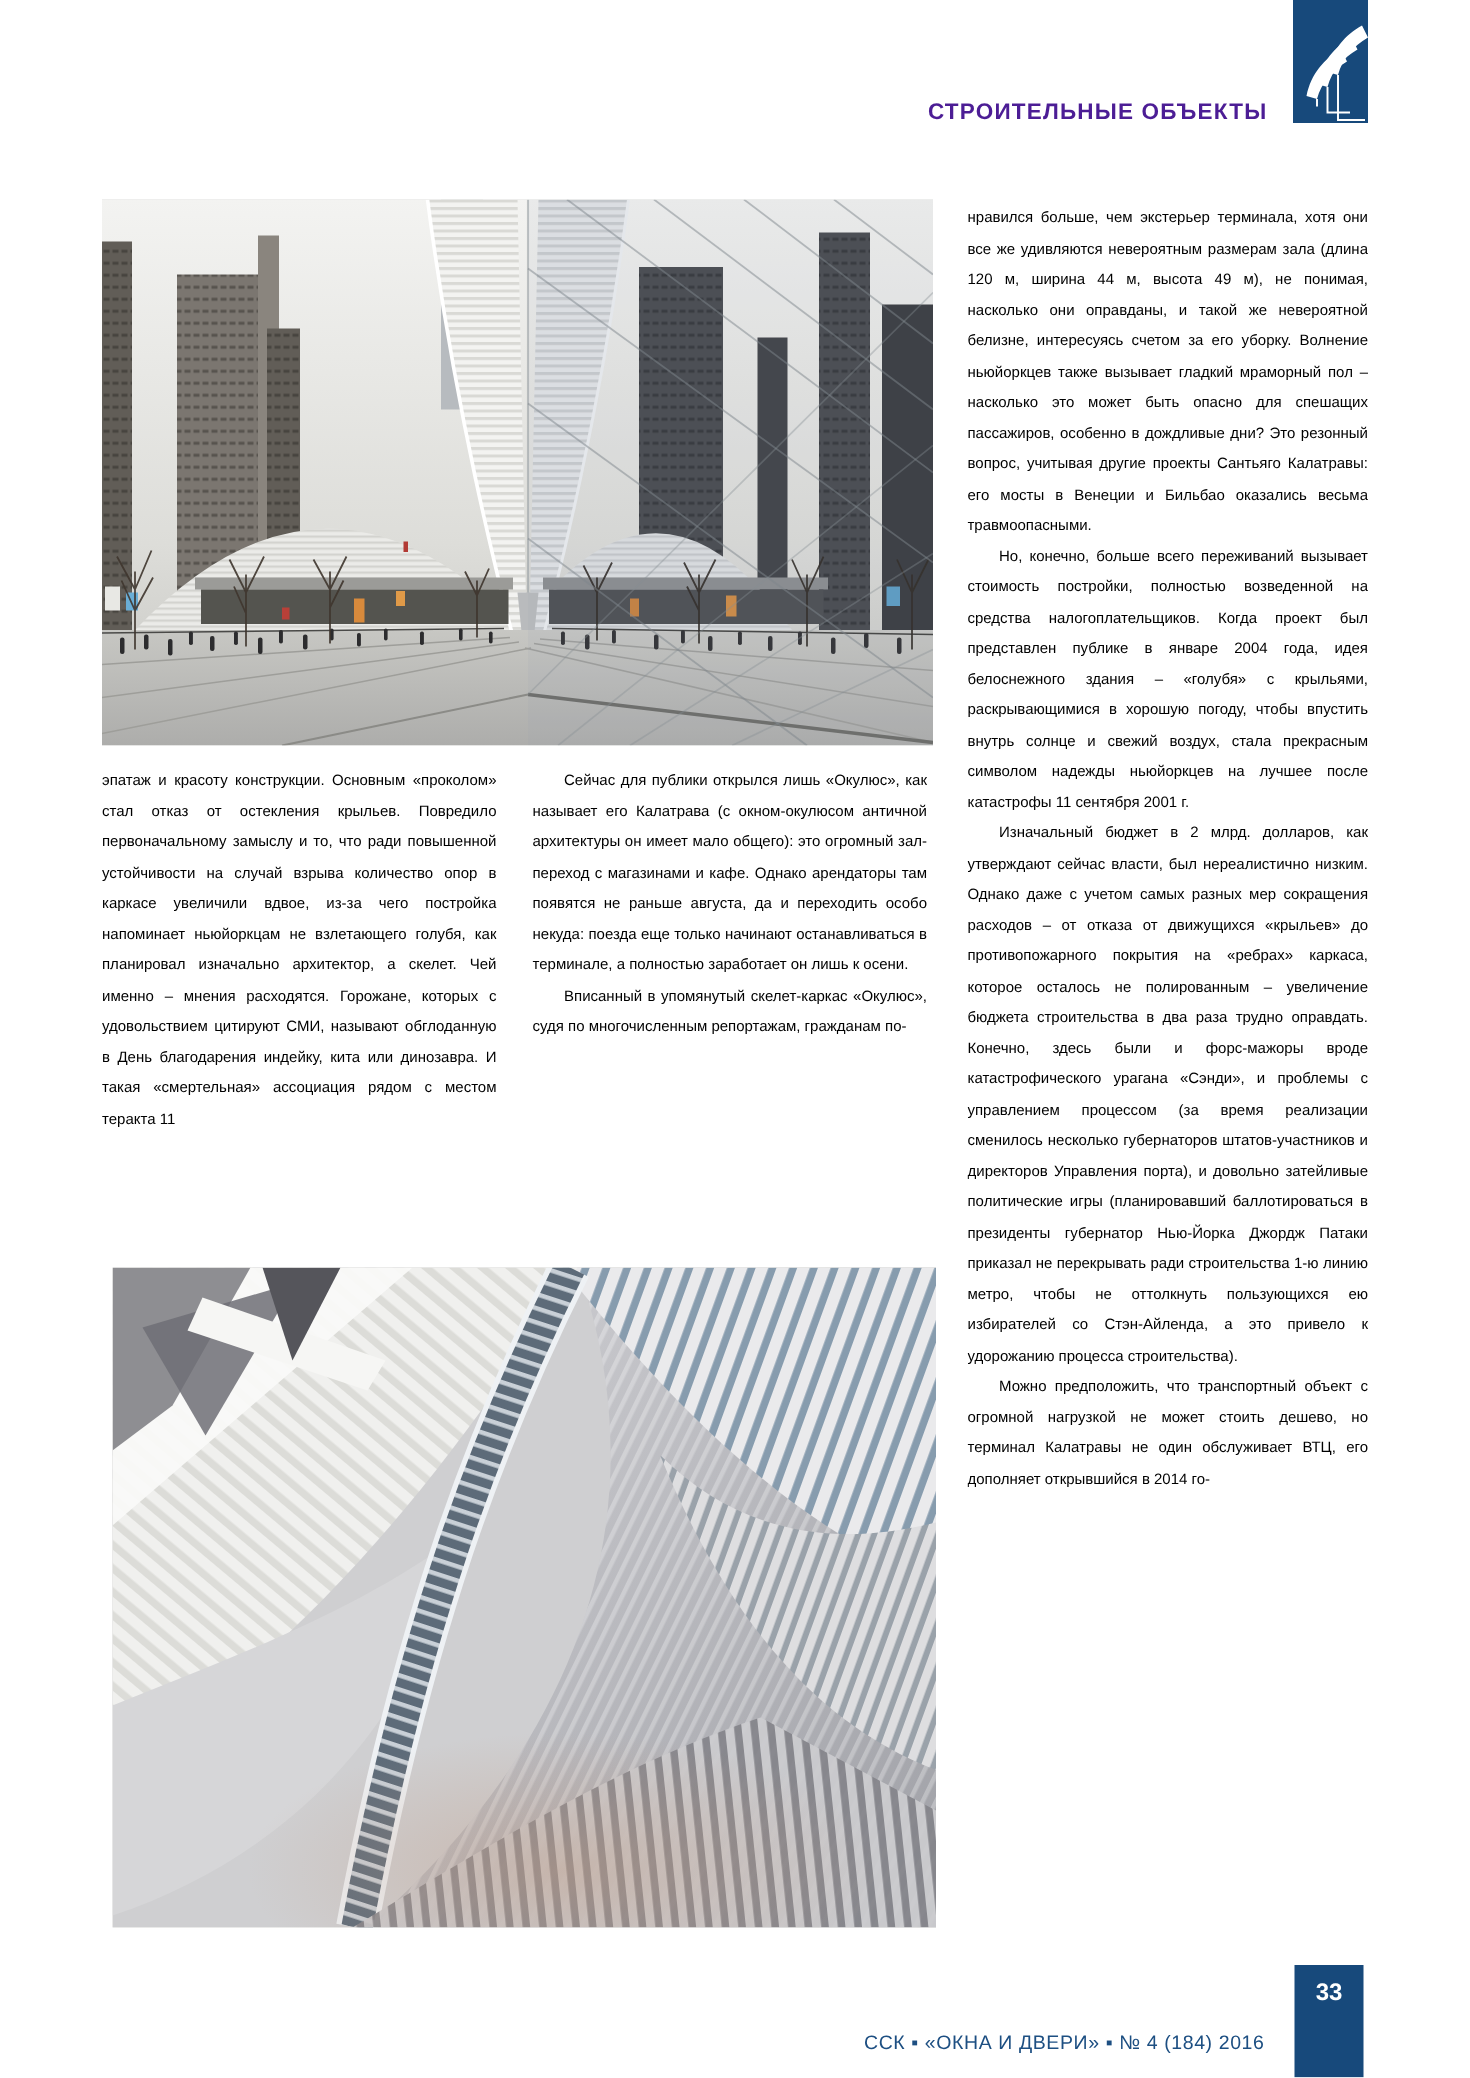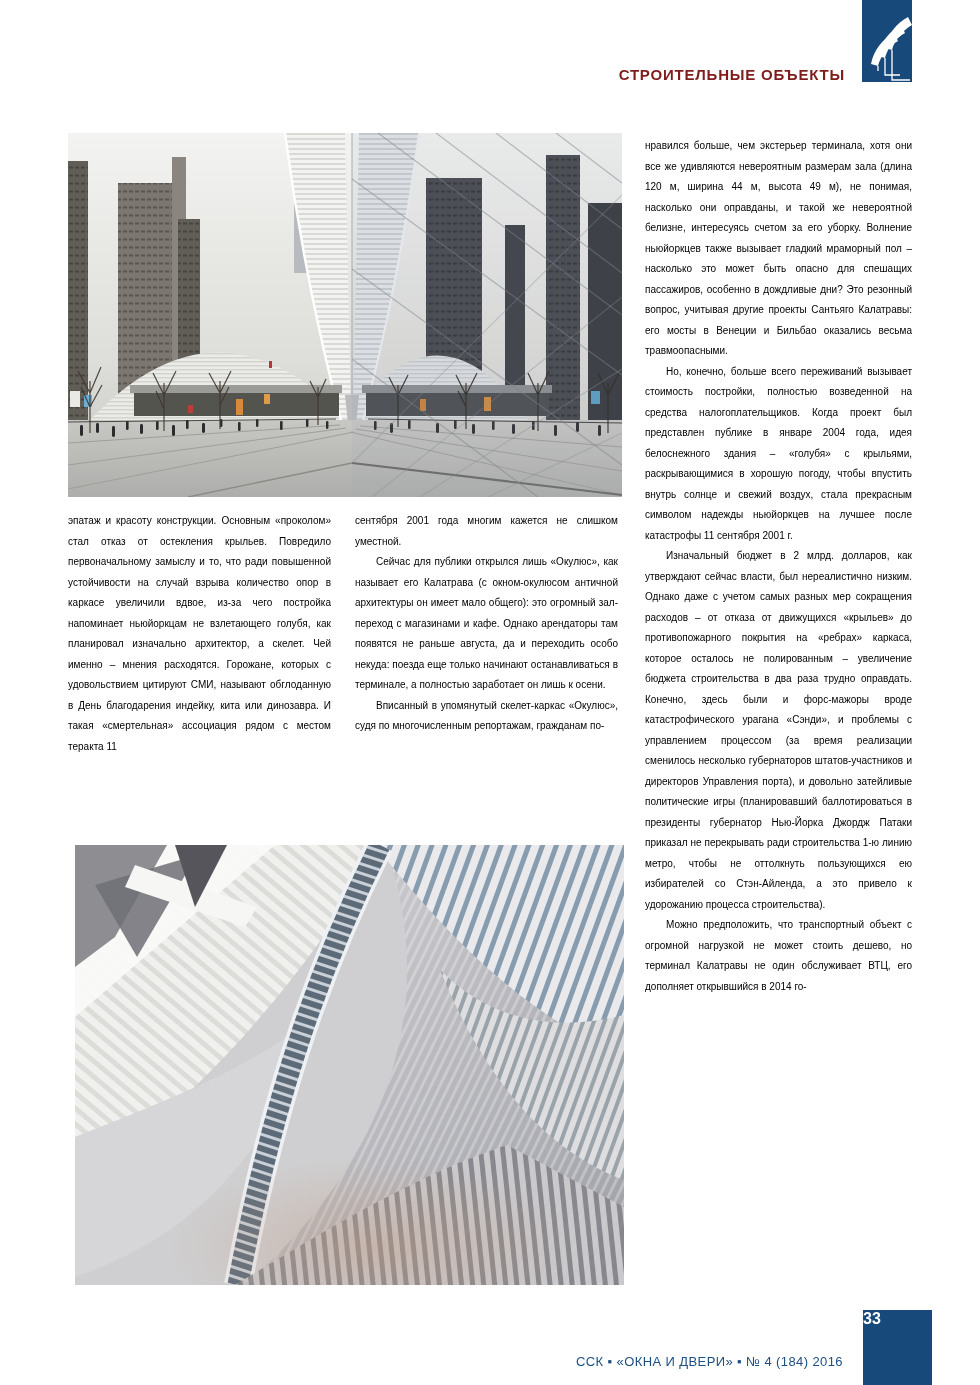--- a/index.html
+++ b/index.html
@@ -1,44 +1,44 @@
 <!DOCTYPE html>
 <html lang="ru"><head>
 <meta charset="utf-8">
 <style>
   html,body{margin:0;padding:0;background:#ffffff;}
   .page{position:relative;width:980px;height:1385px;background:#ffffff;
         font-family:"Liberation Sans","DejaVu Sans",sans-serif;overflow:hidden;}
 
   
   .section-title{position:absolute;top:66px;right:135px;font-size:15px;font-weight:bold;
-        letter-spacing:.8px;color:#7f1d1d;white-space:nowrap;}
+        letter-spacing:.8px;color:#4c1d95;white-space:nowrap;}
   .logo-box{position:absolute;left:862px;top:0;width:50px;height:82px;background:#17497b;}
 
   
   .photo{position:absolute;overflow:hidden;background:#dcdcda;}
   .photo svg{display:block;width:100%;height:100%;}
   .photo.top{left:68px;top:133px;width:554px;height:364px;}
   .photo.bottom{left:75px;top:845px;width:549px;height:440px;}
 
   
   .col{position:absolute;color:#000000;font-size:10px;line-height:20.5px;
        text-align:justify;overflow:hidden;}
   .col p{margin:0;}
   .col p.ind{text-indent:21px;}
   .col1{left:68px;top:511px;width:263px;height:332px;}
   .col2{left:355px;top:511px;width:263px;height:332px;}
   .col3{left:645px;top:136px;width:267px;height:1150px;}
 
   
   .footer-line{position:absolute;top:1318px;right:137px;font-size:13px;color:#1d4f82;
        letter-spacing:.4px;white-space:nowrap;margin-top:36px;}
-  .pagebox{position:absolute;left:863px;top:1310px;width:69px;height:75px;background:#17497b;
-       color:#ffffff;font-weight:bold;font-size:16px;
-       box-sizing:border-box;}
+  .pagebox{position:absolute;left:863px;top:1310px;width:46px;height:75px;background:#17497b;
+       color:#ffffff;font-weight:bold;font-size:16px;text-align:center;
+       padding-top:10px;box-sizing:border-box;}
 </style>
 </head>
 <body>
 
 <div class="page">
 
   <span class="section-title">СТРОИТЕЛЬНЫЕ ОБЪЕКТЫ</span>
   <div class="logo-box">
     <svg viewBox="0 0 50 82">
       <g fill="#ffffff">
@@ -209,21 +209,20 @@
           <path d="M352,364 L554,236"></path>
           <path d="M420,364 L554,300"></path>
       </g>
     </svg>
   </figure>
 
   <div class="col col1">
     <p>эпатаж и красоту конструкции. Основным «проколом» стал отказ от остекления крыльев. Повредило первоначальному замыслу и то, что ради повышенной устойчивости на случай взрыва количество опор в каркасе увеличили вдвое, из-за чего постройка напоминает ньюйоркцам не взлетающего голубя, как планировал изначально архитектор, а скелет. Чей именно – мнения расходятся. Горожане, которых с удовольствием цитируют СМИ, называют обглоданную в День благодарения индейку, кита или динозавра. И такая «смертельная» ассоциация рядом с местом теракта 11</p>
   </div>
   <div class="col col2">
-    <p>сентября 2001 года многим кажется не слишком уместной.</p>
     <p class="ind">Сейчас для публики открылся лишь «Окулюс», как называет его Калатрава (с окном-окулюсом античной архитектуры он имеет мало общего): это огромный зал-переход с магазинами и кафе. Однако арендаторы там появятся не раньше августа, да и переходить особо некуда: поезда еще только начинают останавливаться в терминале, а полностью заработает он лишь к осени.</p>
     <p class="ind">Вписанный в упомянутый скелет-каркас «Окулюс», судя по многочисленным репортажам, гражданам по-</p>
   </div>
   <div class="col col3">
     <p>нравился больше, чем экстерьер терминала, хотя они все же удивляются невероятным размерам зала (длина 120 м, ширина 44 м, высота 49 м), не понимая, насколько они оправданы, и такой же невероятной белизне, интересуясь счетом за его уборку. Волнение ньюйоркцев также вызывает гладкий мраморный пол – насколько это может быть опасно для спешащих пассажиров, особенно в дождливые дни? Это резонный вопрос, учитывая другие проекты Сантьяго Калатравы: его мосты в Венеции и Бильбао оказались весьма травмоопасными.</p>
     <p class="ind">Но, конечно, больше всего переживаний вызывает стоимость постройки, полностью возведенной на средства налогоплательщиков. Когда проект был представлен публике в январе 2004 года, идея белоснежного здания – «голубя» с крыльями, раскрывающимися в хорошую погоду, чтобы впустить внутрь солнце и свежий воздух, стала прекрасным символом надежды ньюйоркцев на лучшее после катастрофы 11 сентября 2001 г.</p>
     <p class="ind">Изначальный бюджет в 2 млрд. долларов, как утверждают сейчас власти, был нереалистично низким. Однако даже с учетом самых разных мер сокращения расходов – от отказа от движущихся «крыльев» до противопожарного покрытия на «ребрах» каркаса, которое осталось не полированным – увеличение бюджета строительства в два раза трудно оправдать. Конечно, здесь были и форс-мажоры вроде катастрофического урагана «Сэнди», и проблемы с управлением процессом (за время реализации сменилось несколько губернаторов штатов-участников и директоров Управления порта), и довольно затейливые политические игры (планировавший баллотироваться в президенты губернатор Нью-Йорка Джордж Патаки приказал не перекрывать ради строительства 1-ю линию метро, чтобы не оттолкнуть пользующихся ею избирателей со Стэн-Айленда, а это привело к удорожанию процесса строительства).</p>
     <p class="ind">Можно предположить, что транспортный объект с огромной нагрузкой не может стоить дешево, но терминал Калатравы не один обслуживает ВТЦ, его дополняет открывшийся в 2014 го-</p>
   </div>
 

